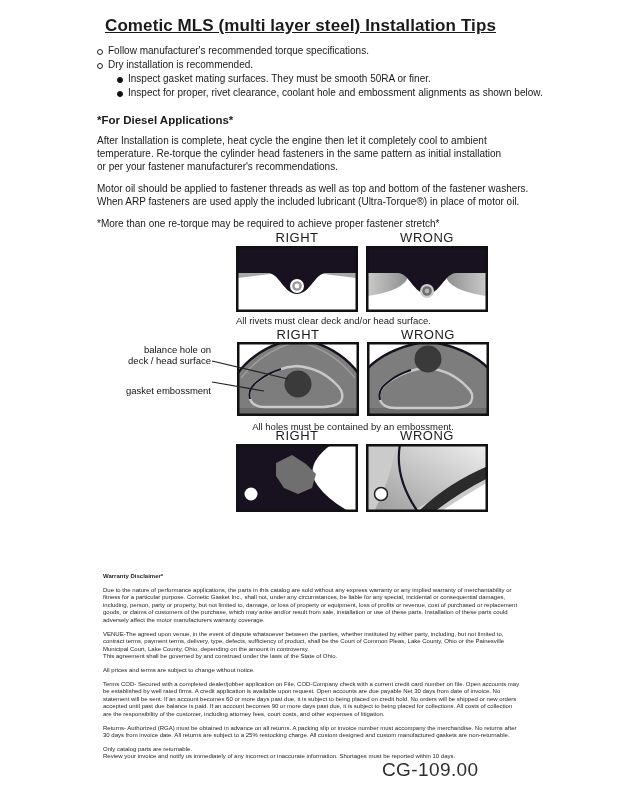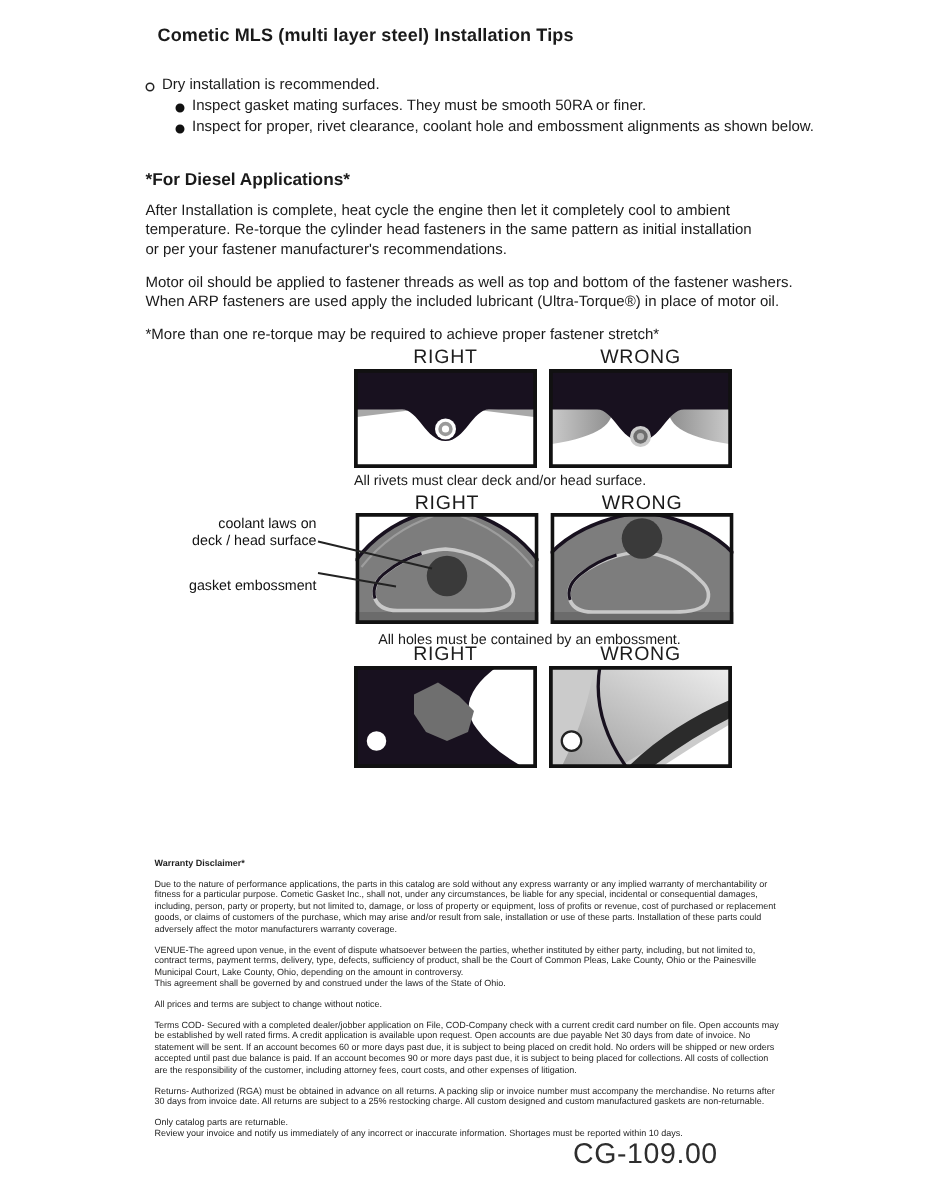--- a/index.html
+++ b/index.html
@@ -1,21 +1,21 @@
 <!DOCTYPE html>
 <html><head>
 <meta charset="utf-8">
 <style>
   html,body{margin:0;padding:0;background:#ffffff;}
   body{width:618px;height:800px;position:relative;font-family:"Liberation Sans","DejaVu Sans",sans-serif;color:#1a1a1a;overflow:hidden;}
   .abs{position:absolute;}
 
   
   #title-block{left:97px;top:16px;width:448px;}
-  .doc-title{font-size:12px;font-weight:700;margin:0 0 20px 8px;letter-spacing:.1px;}
+  .doc-title{font-size:17px;font-weight:700;text-decoration:underline;margin:0 0 8px 8px;letter-spacing:.1px;}
   .b-row{display:flex;font-size:10px;line-height:14px;}
   .b-row .mk{flex:none;width:4px;height:4px;border-radius:50%;margin:4.5px 5px 0 0;}
   .mk.open{border:1px solid #222;background:#fff;}
   .mk.fill{border:1px solid #111;background:#111;}
   .b-row.sub{margin-left:20px;}
 
   
   #diesel-block{left:97px;top:114px;width:460px;}
   .sec-head{font-size:11.5px;font-weight:700;margin:0 0 8px 0;}
   .para{font-size:10px;line-height:13px;margin:0 0 9px 0;white-space:pre-line;}
@@ -50,20 +50,24 @@
   #disclaimer p{margin:0 0 6px 0;white-space:pre-line;}
 
   
   #footer{left:382px;top:759px;font-size:19px;letter-spacing:.4px;color:#2e2e2e;text-align:center;}
 </style>
 </head>
 <body>
 
 <div class="abs" id="title-block">
   <h1 class="doc-title">Cometic MLS (multi layer steel) Installation Tips</h1>
+  <div class="b-row">
+    <span class="mk open"></span>
+    <span>Follow manufacturer's recommended torque specifications.</span>
+  </div>
   <div class="b-row">
     <span class="mk open"></span>
     <span>Dry installation is recommended.</span>
   </div>
   <div class="b-row sub">
     <span class="mk fill"></span>
     <span>Inspect gasket mating surfaces.  They must be smooth 50RA or finer.</span>
   </div>
   <div class="b-row sub">
     <span class="mk fill"></span>
@@ -118,21 +122,21 @@
       <rect x="1.25" y="1.25" width="119.5" height="63.5" fill="none" stroke="#111111" stroke-width="2.5"></rect>
     </svg>
   </div>
   <div class="cap nowrap">All rivets must clear deck and/or head surface.</div>
 </div>
 
 <div class="abs" id="row2">
   <span class="hdr-r">RIGHT</span>
   <span class="hdr-w">WRONG</span>
 
-  <div class="side-label" id="lbl-coolant">coolant laws on
+  <div class="side-label" id="lbl-coolant">balance hole on
 deck / head surface</div>
   <div class="side-label" id="lbl-gasket">gasket embossment</div>
 
   <svg class="panel-r" width="122" height="74" viewBox="0 0 122 74">
     <rect width="122" height="74" fill="#7d7d7d"></rect>
     <path d="M0,0 H46 Q17,9 0,32 Z" fill="#ffffff"></path>
     <path d="M122,0 H76 Q105,9 122,32 Z" fill="#ffffff"></path>
     <path d="M46,0 Q17,9 0,32" fill="none" stroke="#18111f" stroke-width="2.4"></path>
     <path d="M76,0 Q105,9 122,32" fill="none" stroke="#18111f" stroke-width="2.4"></path>
     <path d="M52,2 Q23,12 4,36" fill="none" stroke="#9d9d9d" stroke-width="1.4"></path>

